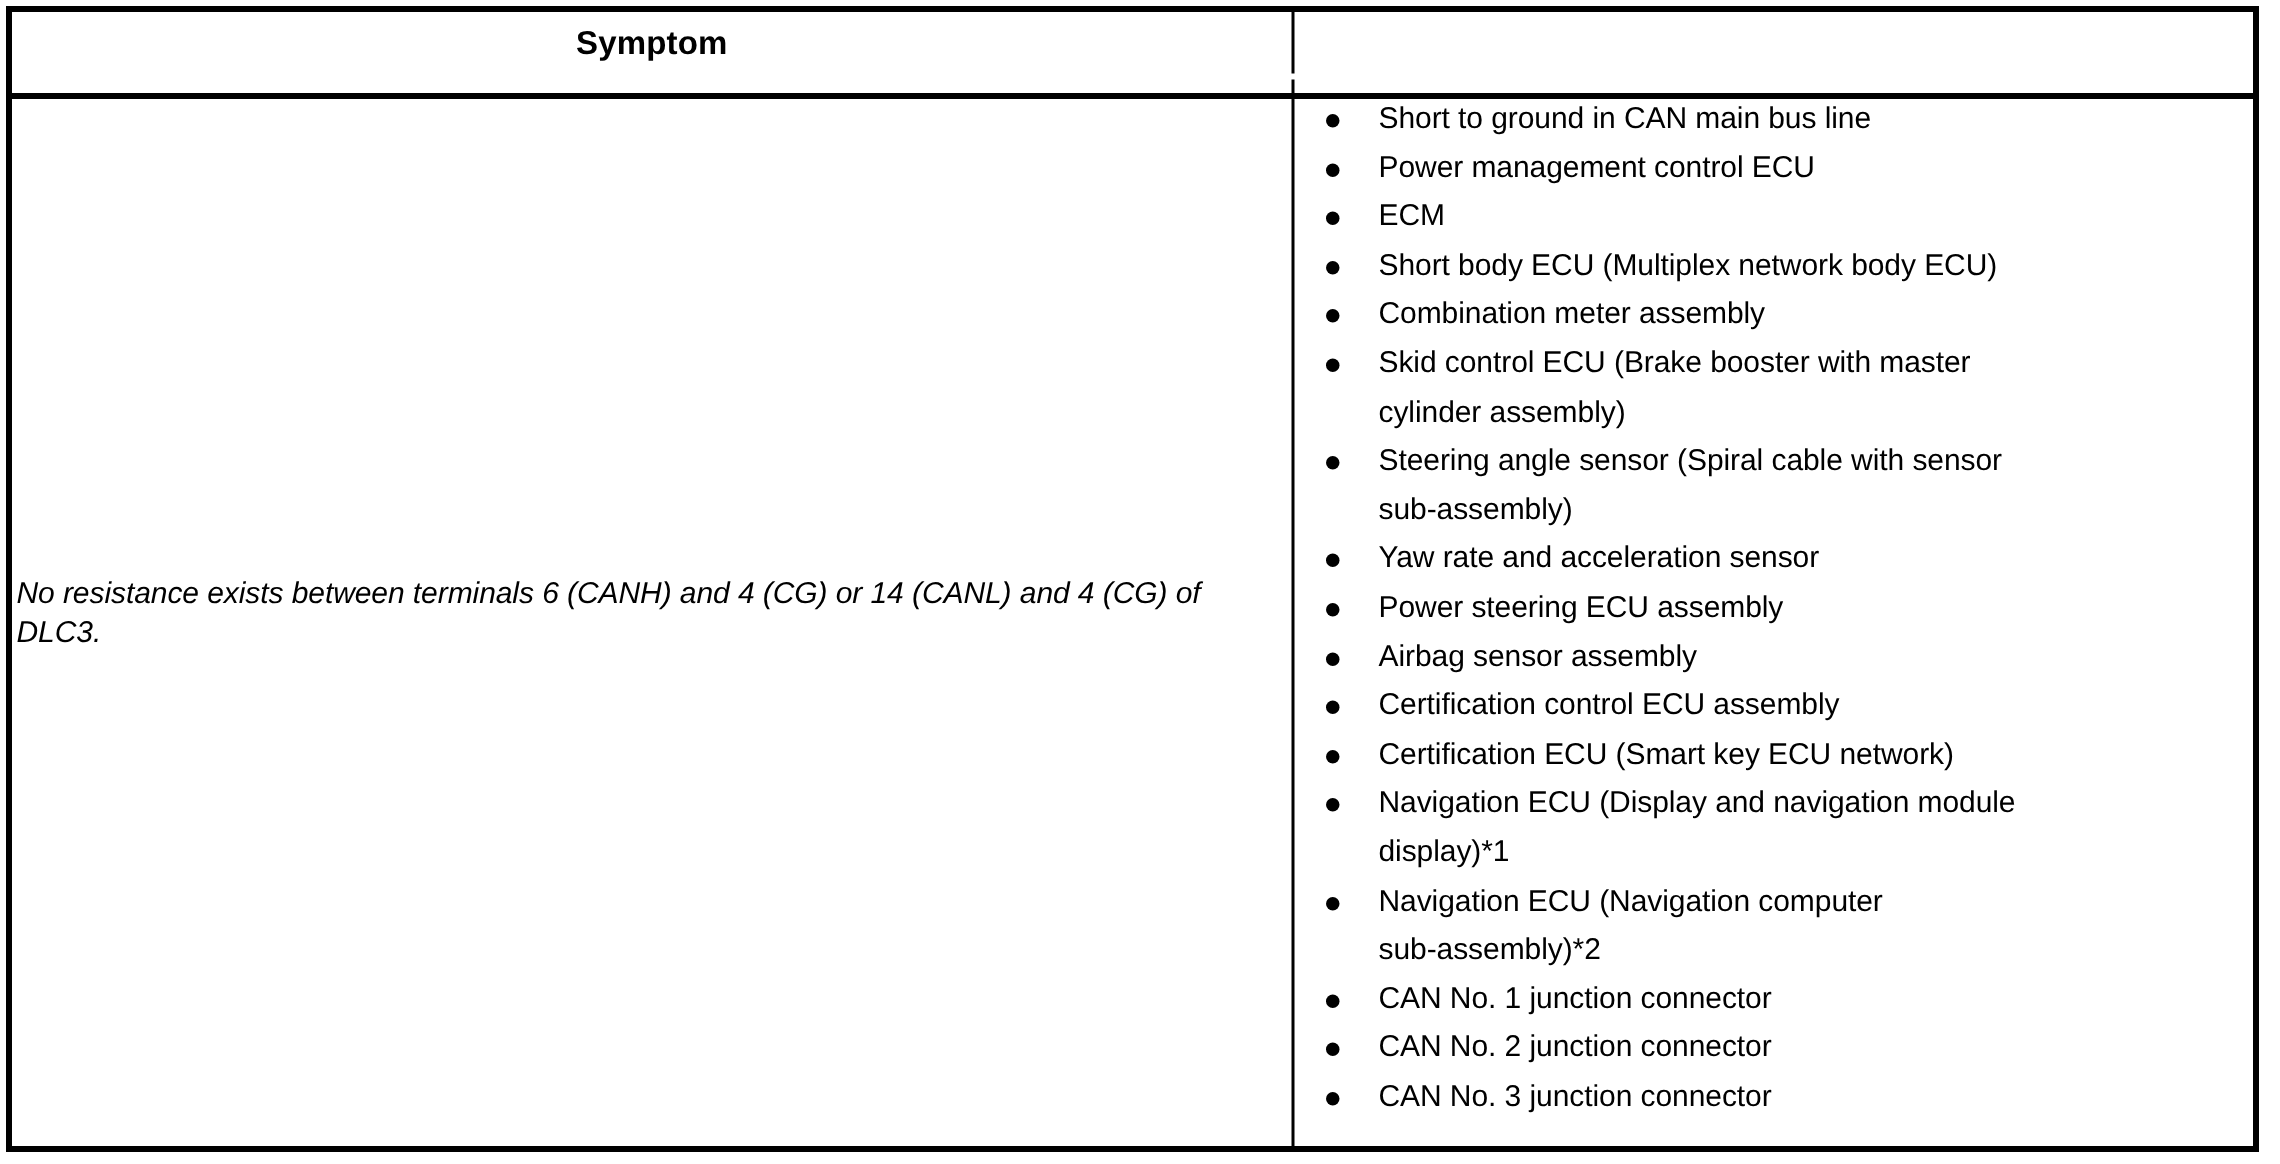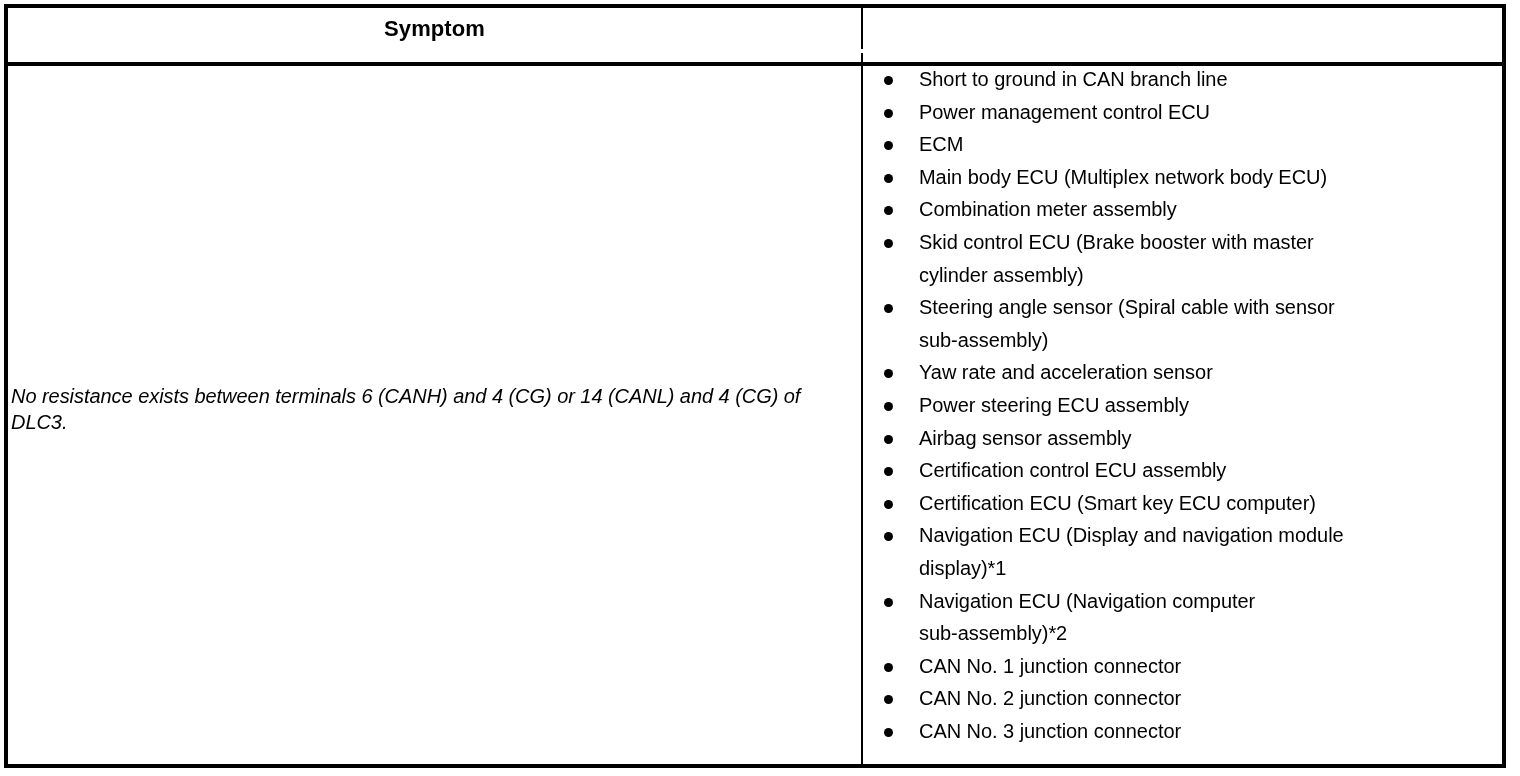--- a/index.html
+++ b/index.html
@@ -158,33 +158,33 @@
       <div class="sx-body-divider"></div>
 
       <div class="sx-symptom-cell">
         <div class="sx-symptom-text">No resistance exists between terminals 6 (CANH) and 4 (CG) or 14 (CANL) and 4 (CG) of DLC3.</div>
       </div>
 
       <div class="sx-trouble-cell">
         <ul class="sx-bullet-list">
             <li class="sx-bullet-item">
               <span class="sx-bullet-dot"></span>
-              <span class="sx-bullet-label">Short to ground in CAN branch line</span>
+              <span class="sx-bullet-label">Short to ground in CAN main bus line</span>
             </li>
             <li class="sx-bullet-item">
               <span class="sx-bullet-dot"></span>
               <span class="sx-bullet-label">Power management control ECU</span>
             </li>
             <li class="sx-bullet-item">
               <span class="sx-bullet-dot"></span>
               <span class="sx-bullet-label">ECM</span>
             </li>
             <li class="sx-bullet-item">
               <span class="sx-bullet-dot"></span>
-              <span class="sx-bullet-label">Main body ECU (Multiplex network body ECU)</span>
+              <span class="sx-bullet-label">Short body ECU (Multiplex network body ECU)</span>
             </li>
             <li class="sx-bullet-item">
               <span class="sx-bullet-dot"></span>
               <span class="sx-bullet-label">Combination meter assembly</span>
             </li>
             <li class="sx-bullet-item">
               <span class="sx-bullet-dot"></span>
               <span class="sx-bullet-label">Skid control ECU (Brake booster with master
 cylinder assembly)</span>
             </li>
@@ -204,21 +204,21 @@
             <li class="sx-bullet-item">
               <span class="sx-bullet-dot"></span>
               <span class="sx-bullet-label">Airbag sensor assembly</span>
             </li>
             <li class="sx-bullet-item">
               <span class="sx-bullet-dot"></span>
               <span class="sx-bullet-label">Certification control ECU assembly</span>
             </li>
             <li class="sx-bullet-item">
               <span class="sx-bullet-dot"></span>
-              <span class="sx-bullet-label">Certification ECU (Smart key ECU computer)</span>
+              <span class="sx-bullet-label">Certification ECU (Smart key ECU network)</span>
             </li>
             <li class="sx-bullet-item">
               <span class="sx-bullet-dot"></span>
               <span class="sx-bullet-label">Navigation ECU (Display and navigation module
 display)*1</span>
             </li>
             <li class="sx-bullet-item">
               <span class="sx-bullet-dot"></span>
               <span class="sx-bullet-label">Navigation ECU (Navigation computer
 sub-assembly)*2</span>

